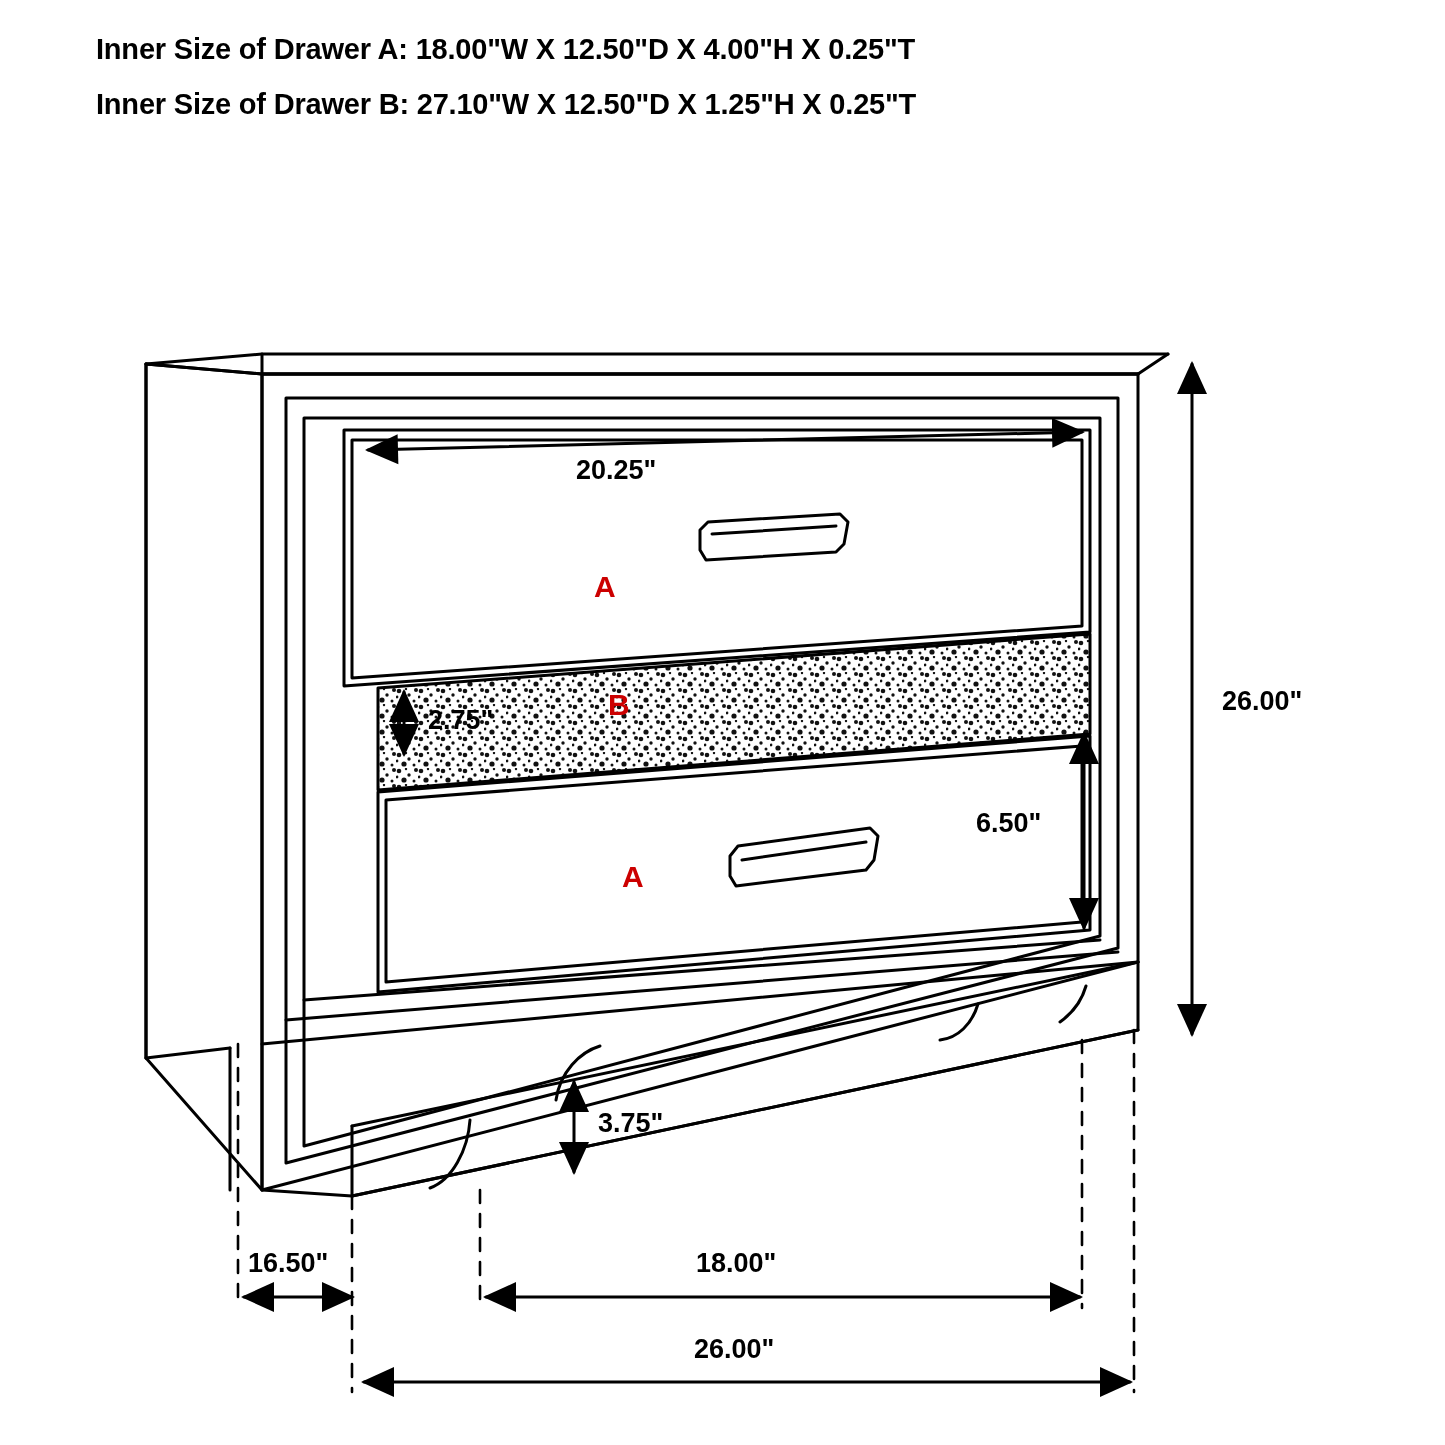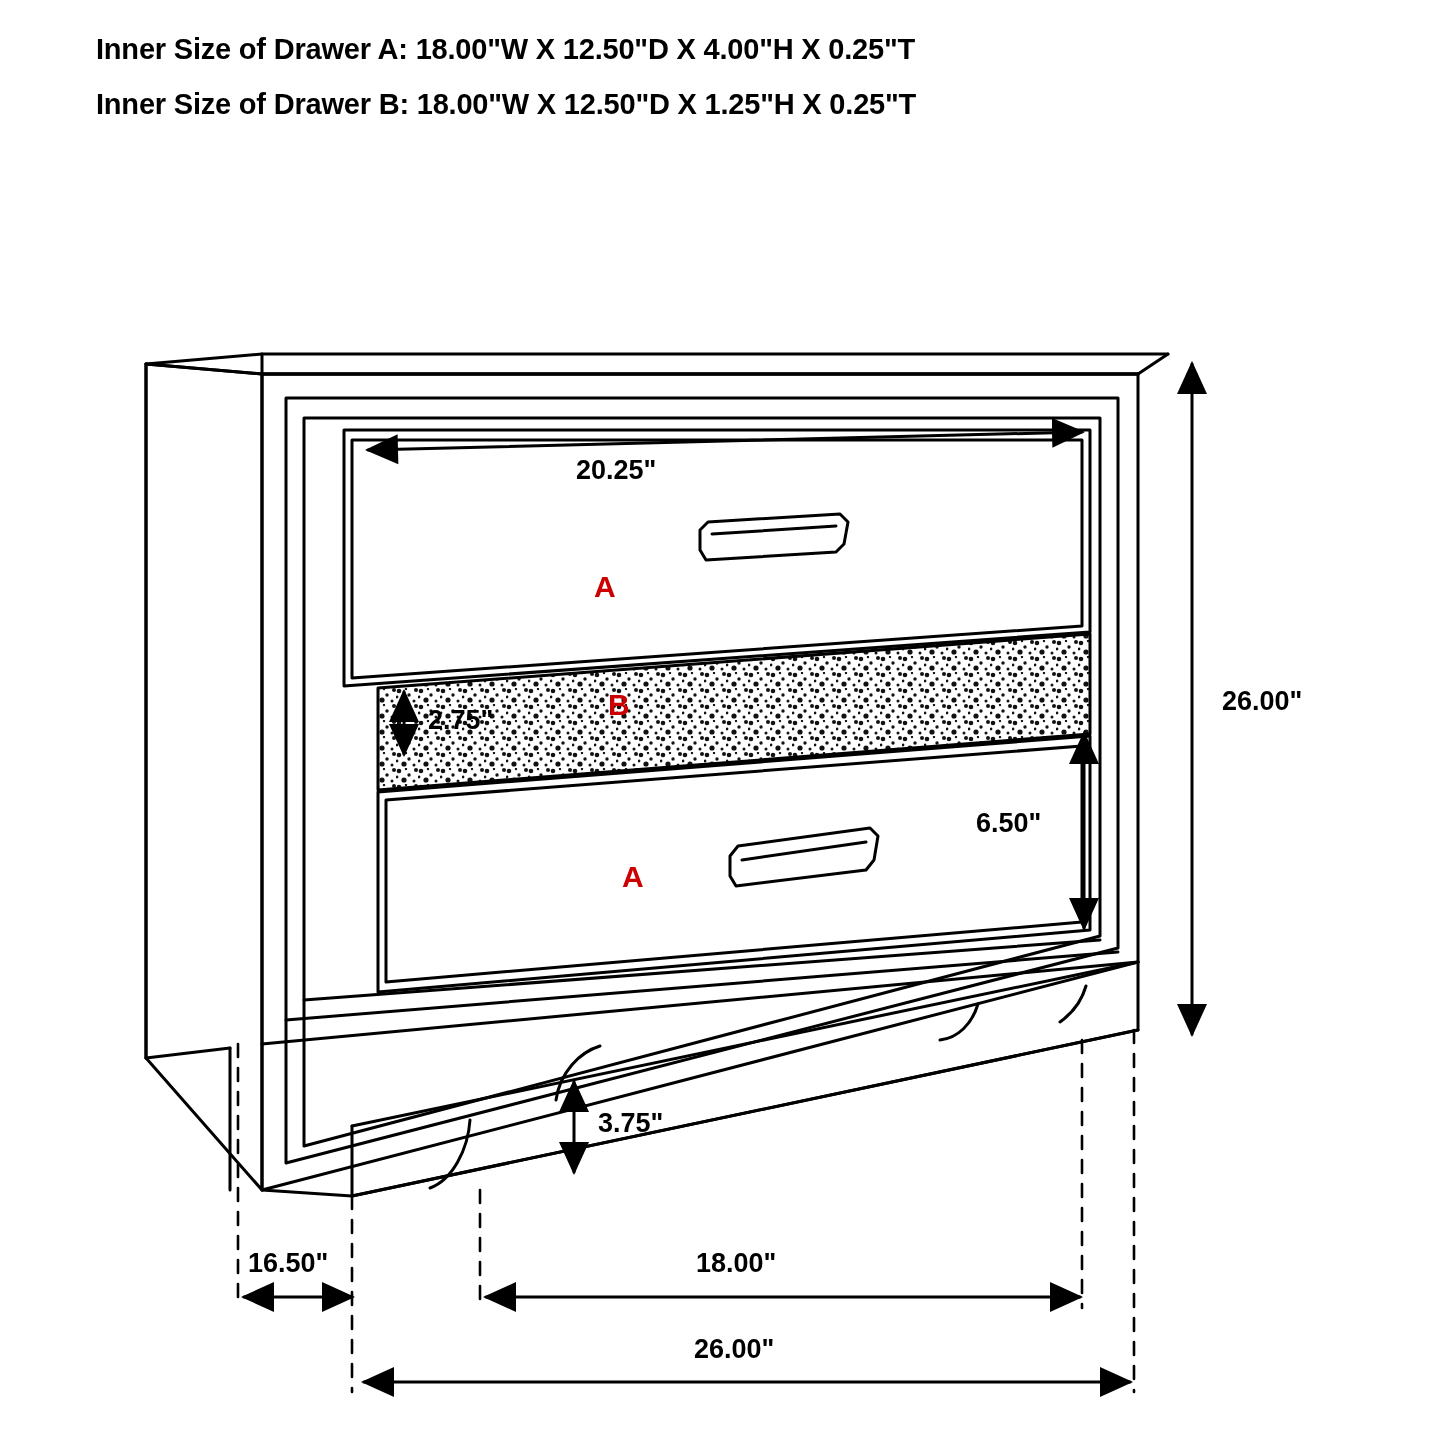--- a/index.html
+++ b/index.html
@@ -45,21 +45,21 @@
     color: #cc0000;
     font-size: 30px;
   }
 </style>
 </head>
 <body>
 
 <div id="page">
 
   <div class="hdr" id="hdr1">Inner Size of Drawer A: 18.00"W X 12.50"D X 4.00"H X 0.25"T</div>
-  <div class="hdr" id="hdr2">Inner Size of Drawer B: 18.00"W X 12.50"D X 1.25"H X 0.25"T</div>
+  <div class="hdr" id="hdr2">Inner Size of Drawer B: 27.10"W X 12.50"D X 1.25"H X 0.25"T</div>
 
   <svg class="art" viewBox="0 0 1445 1445">
     <defs>
       <marker id="arrH" markerWidth="12" markerHeight="12" refX="10" refY="5" orient="auto">
         <path d="M0,0 L11,5 L0,10 z" fill="#000"></path>
       </marker>
       <marker id="arrT" markerWidth="12" markerHeight="12" refX="1" refY="5" orient="auto">
         <path d="M11,0 L0,5 L11,10 z" fill="#000"></path>
       </marker>
       <pattern id="sparkle" width="22" height="16" patternUnits="userSpaceOnUse">

